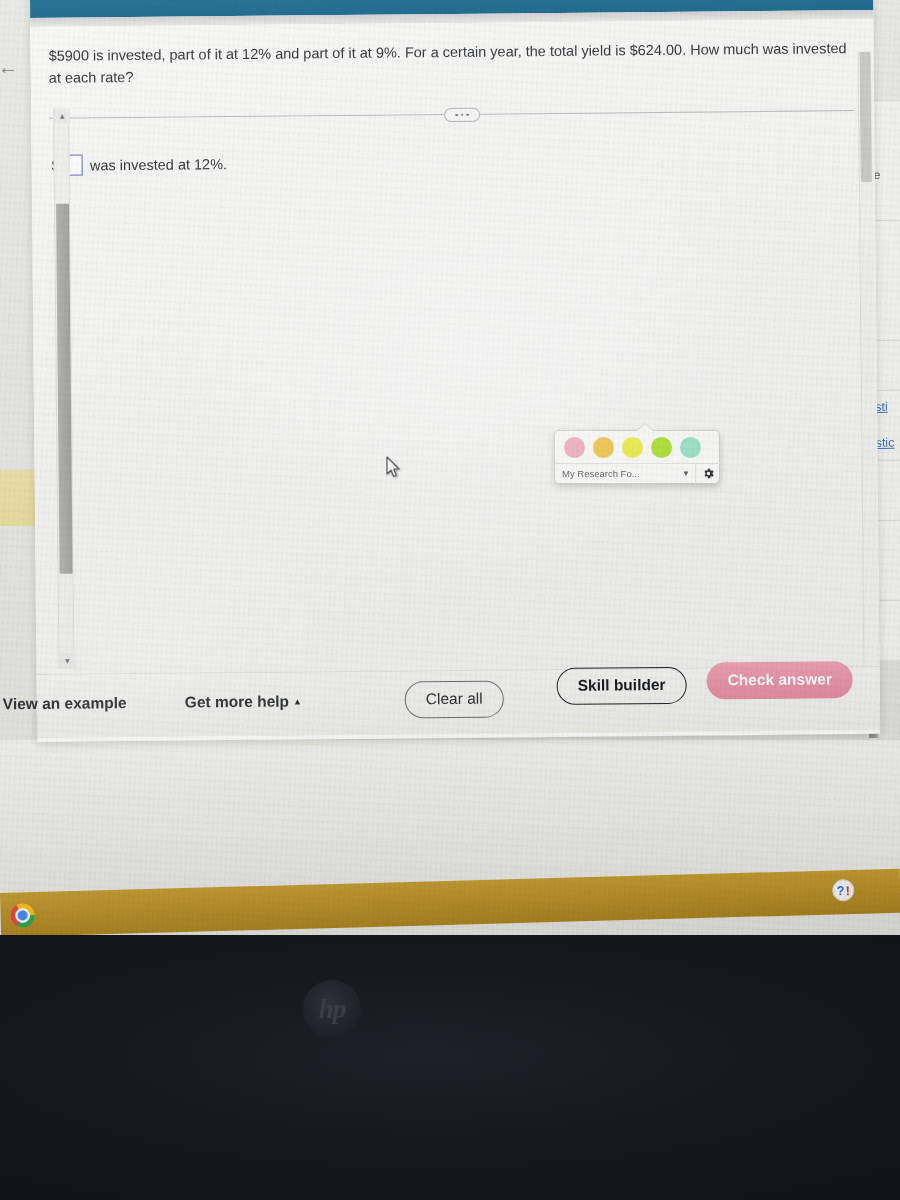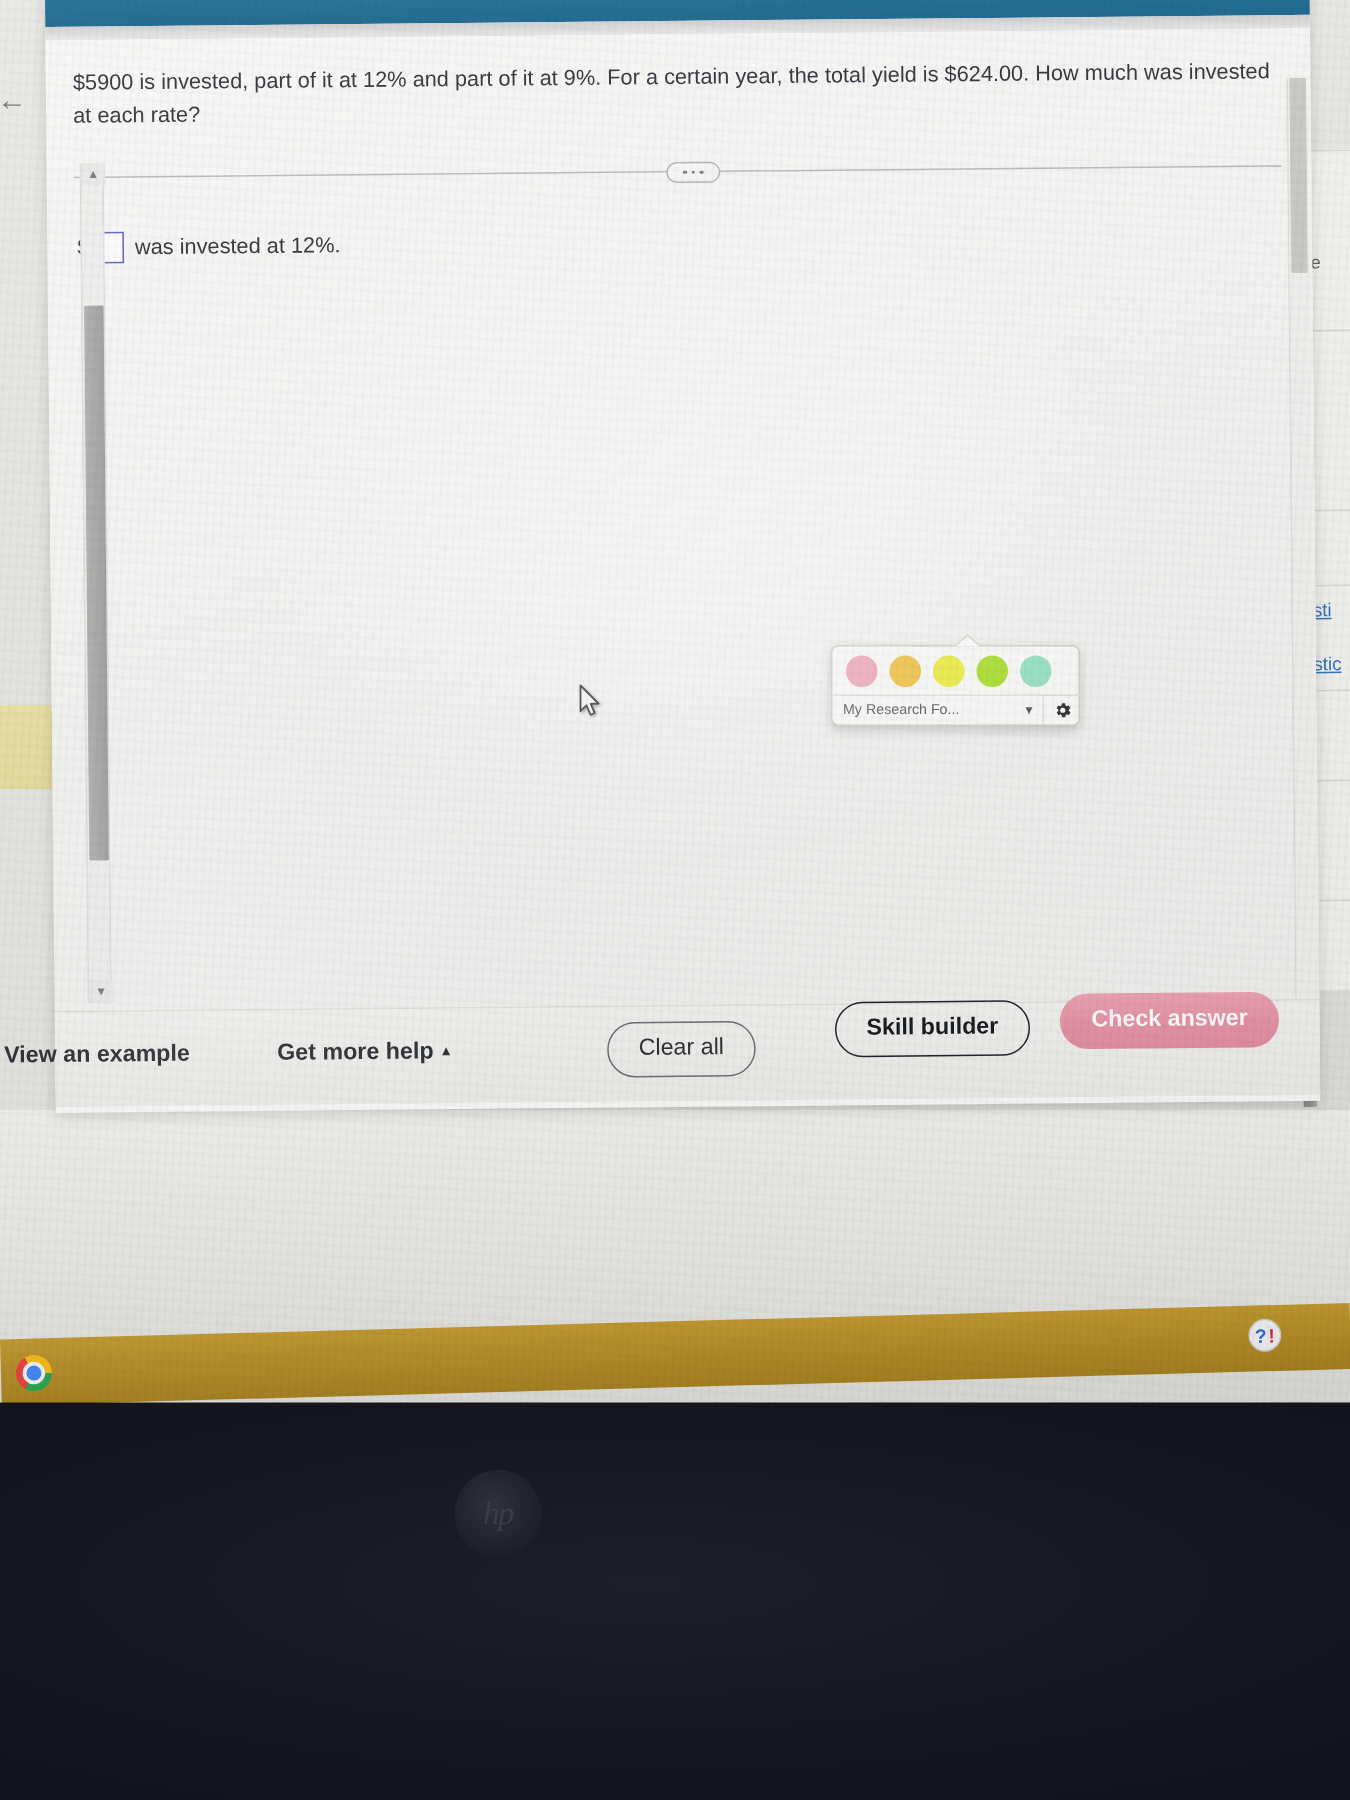--- a/index.html
+++ b/index.html
@@ -21,21 +21,21 @@
     position:absolute; left:0; top:935px; width:900px; height:265px;
     background:
       radial-gradient(ellipse 700px 180px at 430px 120px, #1e2027 0%, #16171d 60%, #121319 100%);
   }
   .hp-logo {
     position:absolute; left:303px; top:980px;
     width:58px; height:58px; border-radius:50%;
     background:radial-gradient(circle at 45% 40%, #32343c 0%, #23252c 55%, #1a1b22 100%);
     display:flex; align-items:center; justify-content:center;
     color:#3d404a; font-family:"Liberation Serif", serif;
-    font-style:italic; font-size:22px; font-weight:400;
+    font-style:italic; font-size:27px; font-weight:700;
     letter-spacing:-1px;
     opacity:.92;
   }
 
   
   .screen {
     position:absolute; left:0; top:0; width:900px; height:946px;
     overflow:hidden;
   }
   

